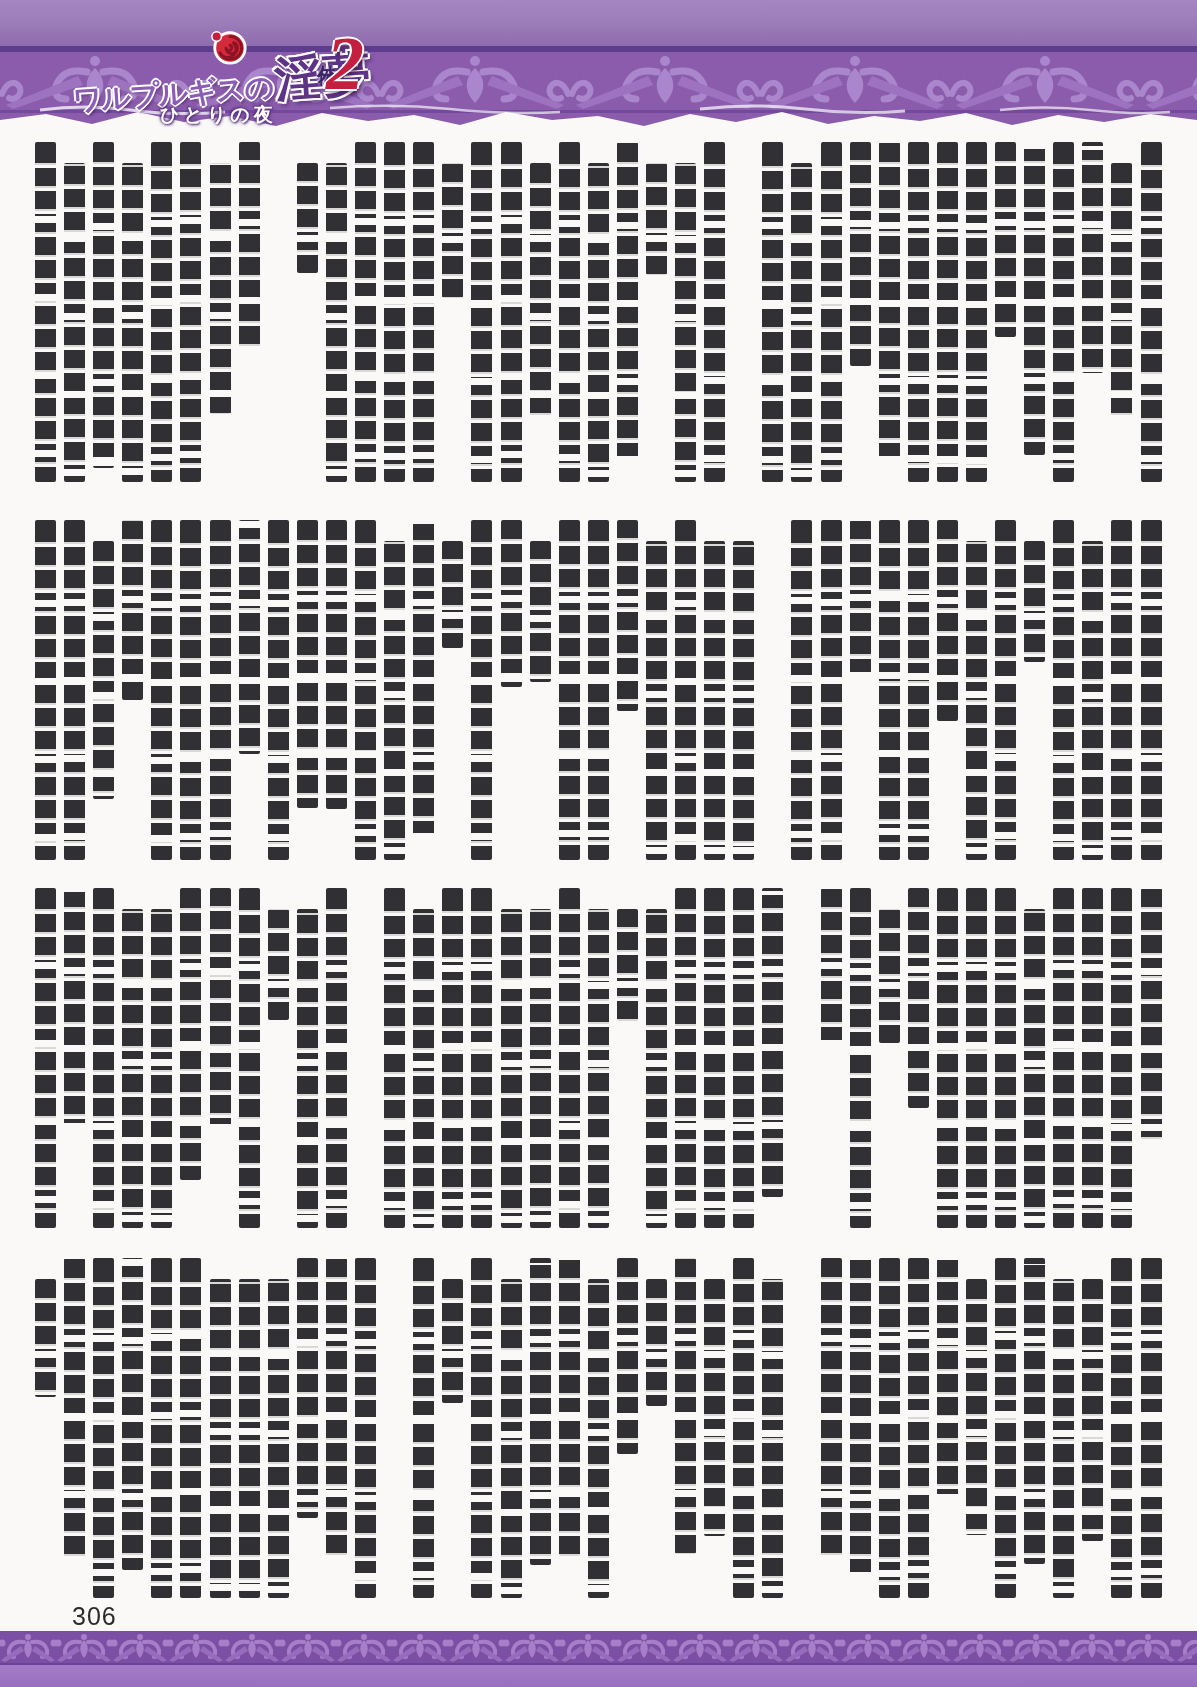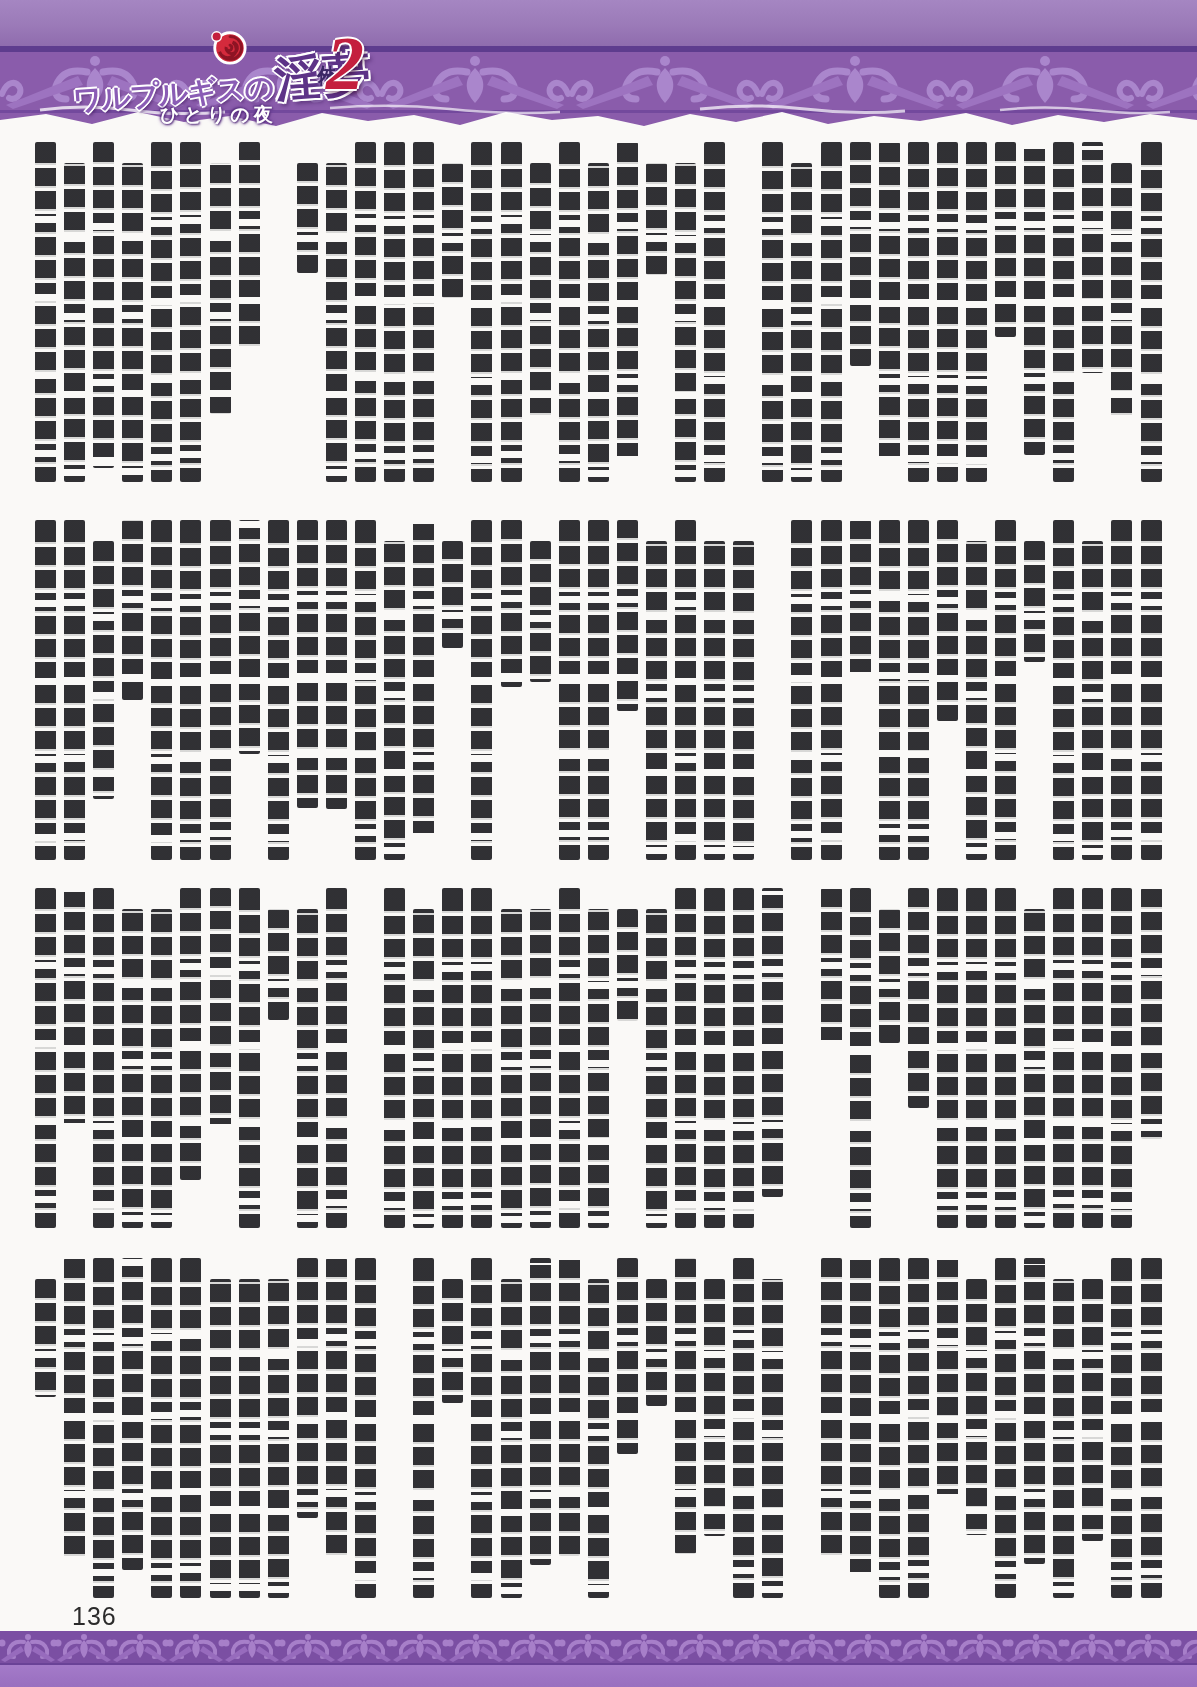--- a/index.html
+++ b/index.html
@@ -265,21 +265,21 @@
       <div class="tcol" style="margin-top: 21px; height: 319px; background-position: 0px 0px, 0px 5px;"></div>
       <div class="tcol" style="margin-top: 21px; height: 319px; background-position: 0px 0px, 0px 5px;"></div>
       <div class="tcol" style="margin-top: 0px; height: 340px; background-position: 0px 3px, 0px 6px;"></div>
       <div class="tcol" style="margin-top: 0px; height: 340px; background-position: 0px 5px, 0px 6px;"></div>
       <div class="tcol" style="margin-top: 0px; height: 312px; background-position: 0px 8px, 0px 1px;"></div>
       <div class="tcol" style="margin-top: 0px; height: 340px; background-position: 0px 6px, 0px 6px;"></div>
       <div class="tcol" style="margin-top: 0px; height: 300px; background-position: 0px 6px, 0px 2px;"></div>
       <div class="tcol" style="margin-top: 21px; height: 118px; background-position: 0px 1px, 0px 1px;"></div>
     </div>
 
-  <div class="page-number">136</div>
+  <div class="page-number">306</div>
 
   <div class="footer">
     <svg class="footer-ornament" width="1197" height="32">
       <defs>
         <pattern id="pb" width="56" height="32" patternUnits="userSpaceOnUse">
           <rect width="56" height="32" fill="#7b4fa3"></rect>
           <circle cx="28" cy="6" r="3" fill="#a77fc9"></circle>
           <path d="M28 9 C23 14 23 21 28 27 C33 21 33 14 28 9 Z" fill="#a77fc9"></path>
           <path d="M24 11 Q12 9 9 19 Q8 26 14 26" fill="none" stroke="#a77fc9" stroke-width="4" stroke-linecap="round"></path>
           <path d="M32 11 Q44 9 47 19 Q48 26 42 26" fill="none" stroke="#a77fc9" stroke-width="4" stroke-linecap="round"></path>

